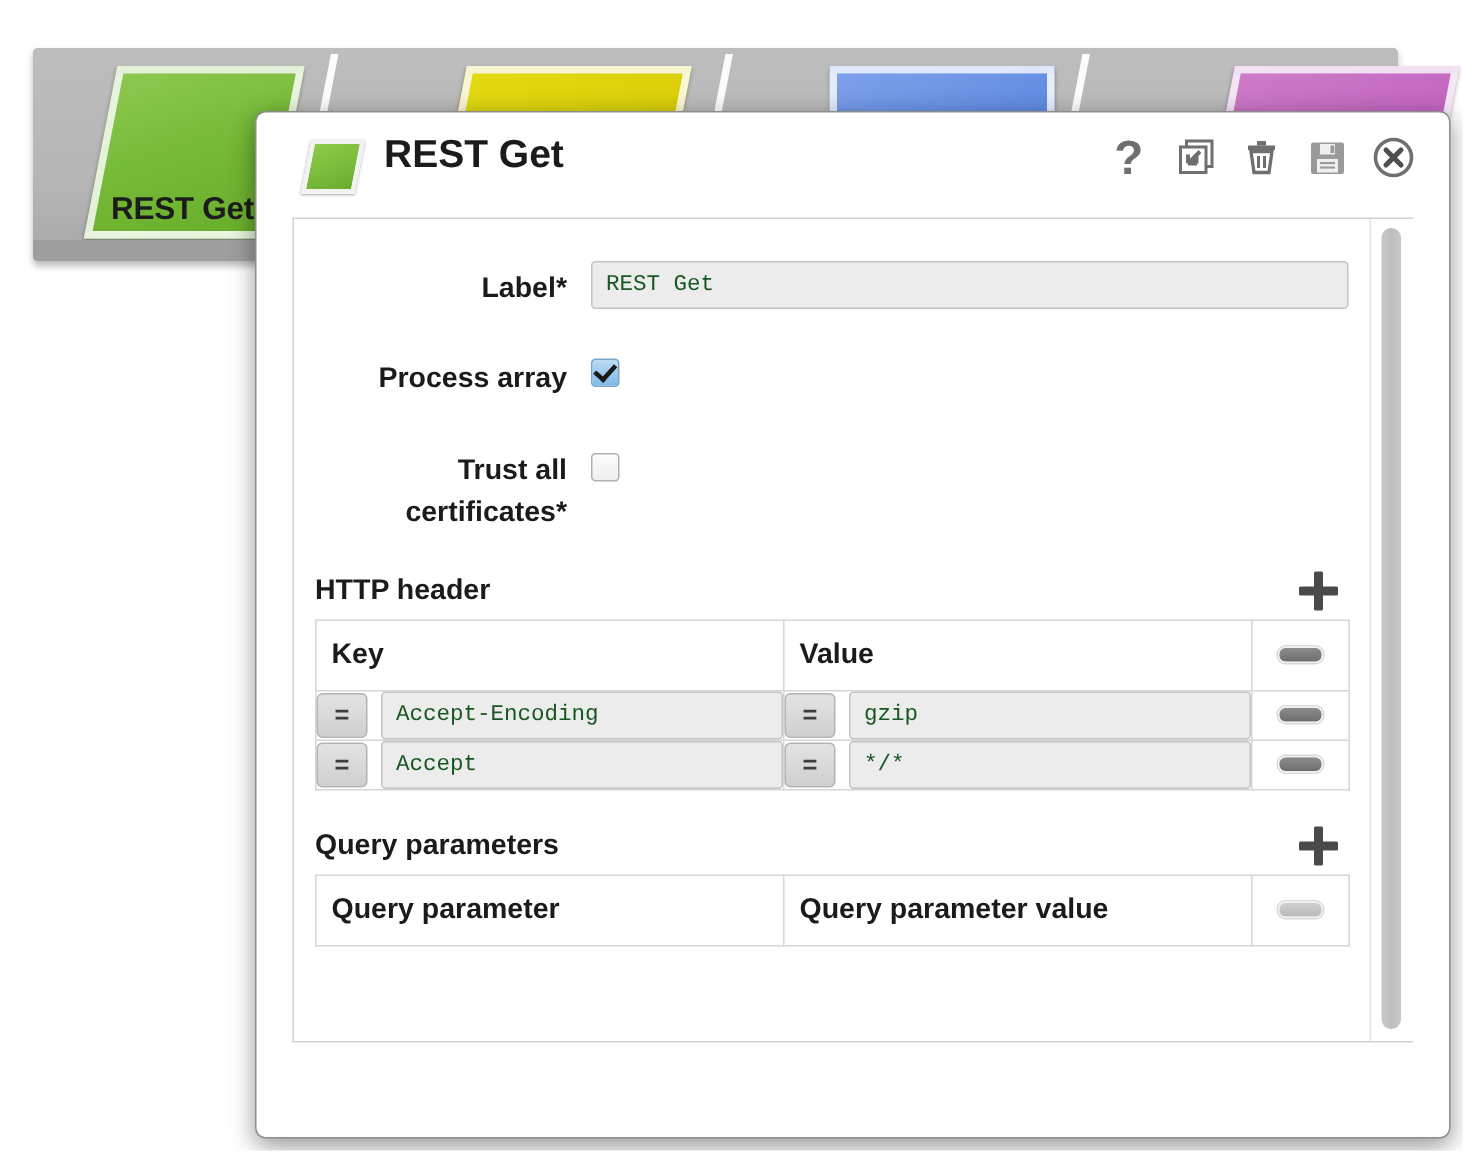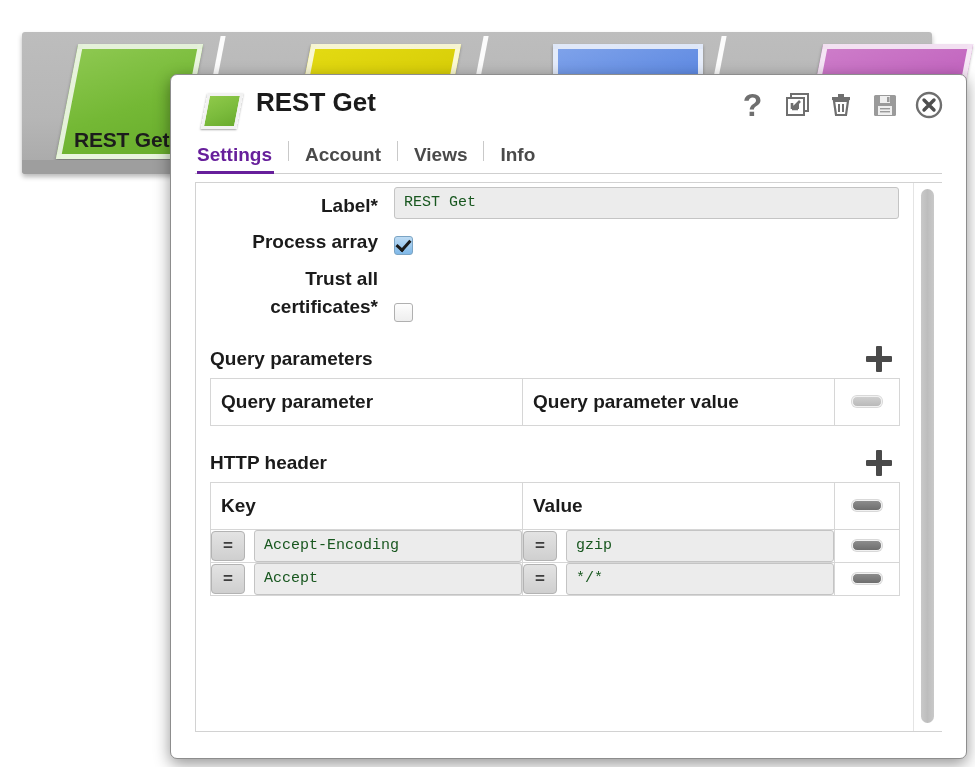--- a/index.html
+++ b/index.html
@@ -86,21 +86,21 @@
     position:absolute;right:0;top:0;width:28px;height:100%;
     background:#fff;border-left:1px solid #e4e4e4;
   }
   .scroll-thumb{
     position:absolute;left:7px;top:6px;width:13px;height:534px;
     background:linear-gradient(90deg,#c9c9c9,#bdbdbd 50%,#c9c9c9);
     border-radius:7px;cursor:pointer;
   }
 
   
-  .frow{display:flex;align-items:flex-end;padding:0 14px;margin-top:4px;}
+  .frow{display:flex;align-items:flex-start;padding:0 14px;margin-top:28px;}
   .flabel{
     width:168px;text-align:right;font-size:19px;font-weight:bold;color:#1b1b1b;
     padding-top:6px;line-height:1.35;flex:none;
   }
   .fctrl{margin-left:16px;display:flex;align-items:center;flex:1;min-width:0;}
   .txtinput{
     background:#ececec;border:1px solid #c4c4c4;border-radius:3px;
     font-family:"Liberation Mono", monospace;font-size:15px;color:#18571f;
     padding:6px 9px;height:18px;line-height:18px;
     overflow:hidden;white-space:nowrap;text-overflow:clip;
@@ -216,29 +216,20 @@
         </div>
         <div class="tool">
           <svg width="30" height="30" viewBox="0 0 30 30">
             <circle cx="15" cy="15" r="12" fill="none" stroke="#6f6f6f" stroke-width="2.4"></circle>
             <path d="M10 10 L20 20 M20 10 L10 20" stroke="#4e4e4e" stroke-width="3.4" stroke-linecap="round"></path>
           </svg>
         </div>
       </div>
     </div>
 
-    <div class="tabs">
-      <div class="tab active">Settings</div>
-      <div class="tab-div"></div>
-      <div class="tab">Account</div>
-      <div class="tab-div"></div>
-      <div class="tab">Views</div>
-      <div class="tab-div"></div>
-      <div class="tab">Info</div>
-    </div>
 
     <div class="panel">
       <div class="panel-inner">
 
         <div class="frow">
           <div class="flabel">Label*</div>
           <div class="fctrl">
             <div class="txtinput" style="width:485px;">REST Get</div>
           </div>
         </div>
@@ -249,36 +240,20 @@
           <div class="fctrl" style="padding-top:5px;">
             <div class="cbox checked"></div>
           </div>
         </div>
 
         <div class="frow">
           <div class="flabel" style="line-height:1.5;">Trust all certificates*</div>
           <div class="fctrl" style="padding-top:8px;">
             <div class="cbox"></div>
           </div>
-        </div>
-
-        <div class="sect">
-          <div class="sect-title">Query parameters</div>
-          <div class="plus"></div>
-          <table class="grid">
-            <tbody>
-                <tr>
-              <th>Query parameter</th>
-              <th>Query parameter value</th>
-              <th class="col-act">
-                <div class="minus light"></div>
-              </th>
-            </tr>
-          </tbody>
-            </table>
         </div>
 
         <div class="sect">
           <div class="sect-title">HTTP header</div>
           <div class="plus"></div>
           <table class="grid">
             <tbody>
                 <tr>
               <th>Key</th>
               <th>Value</th>
@@ -317,20 +292,36 @@
                 </div>
               </td>
               <td class="col-act">
                 <div class="minus"></div>
               </td>
             </tr>
           </tbody>
             </table>
         </div>
 
+        <div class="sect">
+          <div class="sect-title">Query parameters</div>
+          <div class="plus"></div>
+          <table class="grid">
+            <tbody>
+                <tr>
+              <th>Query parameter</th>
+              <th>Query parameter value</th>
+              <th class="col-act">
+                <div class="minus light"></div>
+              </th>
+            </tr>
+          </tbody>
+            </table>
+        </div>
+
       </div>
 
       <div class="scroll-track">
         <div class="scroll-thumb"></div>
       </div>
     </div>
 
   </div>
 </div>
 

